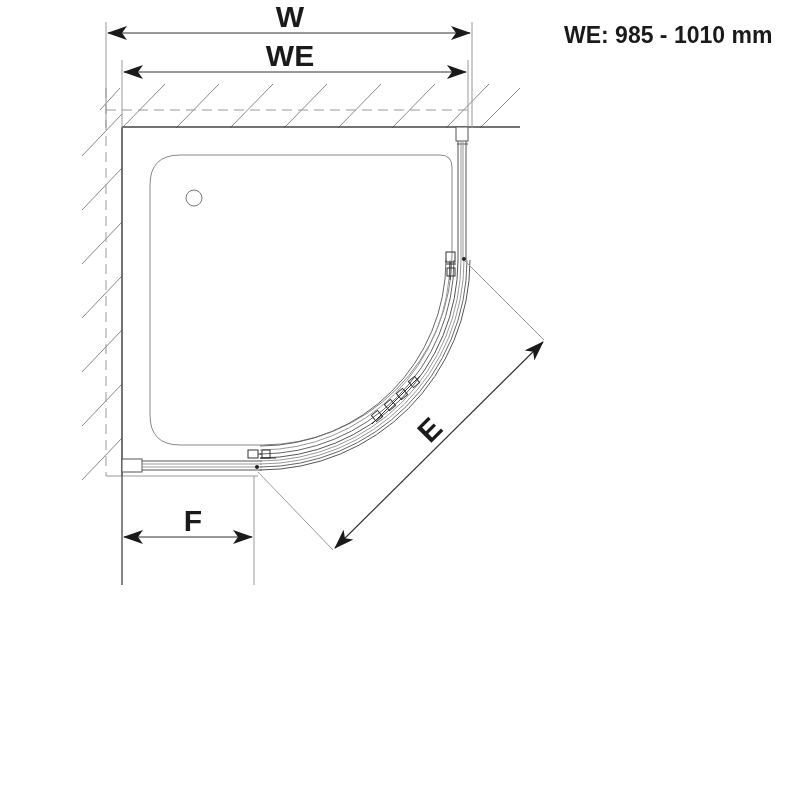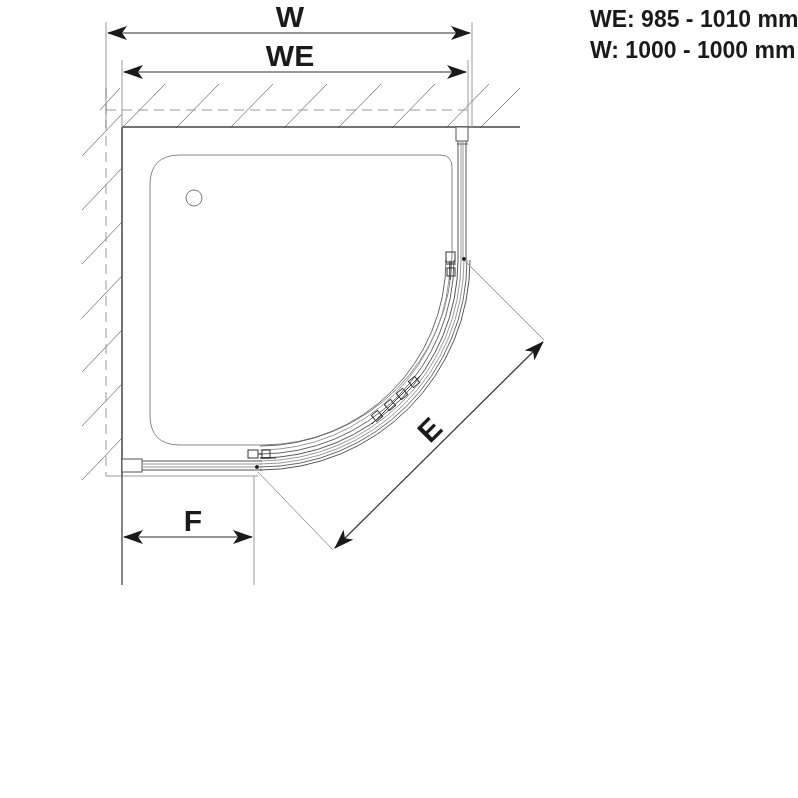--- a/index.html
+++ b/index.html
@@ -1,18 +1,18 @@
 <!DOCTYPE html>
 <html><head>
   <meta charset="utf-8">
   <style>
     html, body { margin: 0; padding: 0; background: #ffffff; }
     body { width: 798px; height: 798px; position: relative; overflow: hidden; font-family: "Liberation Sans", sans-serif; }
     #drawing { position: absolute; left: 0; top: 0; width: 798px; height: 798px; }
-    .specs { position: absolute; left: 564px; top: 4px; margin-left: 26px; }
+    .specs { position: absolute; left: 564px; top: 20px; }
     .spec-line { font-family: "Liberation Sans", sans-serif; font-weight: bold; font-size: 23px; line-height: 31px; color: #1a1a1a; white-space: nowrap; }
     .dim-label { font-family: "Liberation Sans", sans-serif; font-weight: bold; fill: #1a1a1a; }
   </style>
 </head>
 <body>
 
 <svg id="drawing" viewBox="0 0 798 798" xmlns="http://www.w3.org/2000/svg">
   <defs>
     <marker id="arrowhead" viewBox="0 0 20 14" refX="19" refY="7" markerWidth="20" markerHeight="14" markerUnits="userSpaceOnUse" orient="auto-start-reverse">
       <path d="M0,0 L20,7 L0,14 L5,7 Z" fill="#1a1a1a"></path>
@@ -125,14 +125,13 @@
 
   <line x1="122" y1="476" x2="122" y2="585" stroke="#999" stroke-width="1"></line>
   <line x1="254" y1="476" x2="254" y2="585" stroke="#999" stroke-width="1"></line>
 
   <line x1="124" y1="537" x2="252" y2="537" stroke="#333" stroke-width="1.2" marker-start="url(#arrowhead)" marker-end="url(#arrowhead)"></line>
   <text class="dim-label" x="193" y="531" font-size="30" text-anchor="middle">F</text>
 </svg>
 
 <div class="specs">
   <div class="spec-line">WE: 985 - 1010 mm</div>
-  <div class="spec-line">W: 1000 - 1000 mm</div>
 </div>
 
 </body></html>

